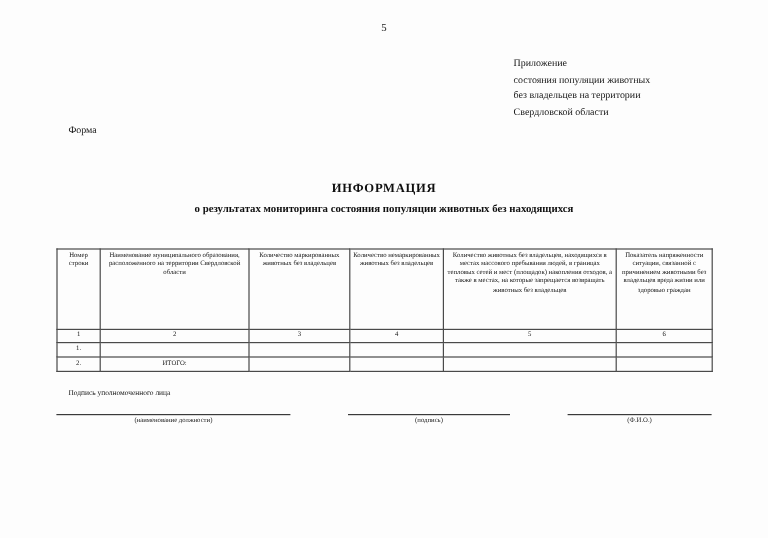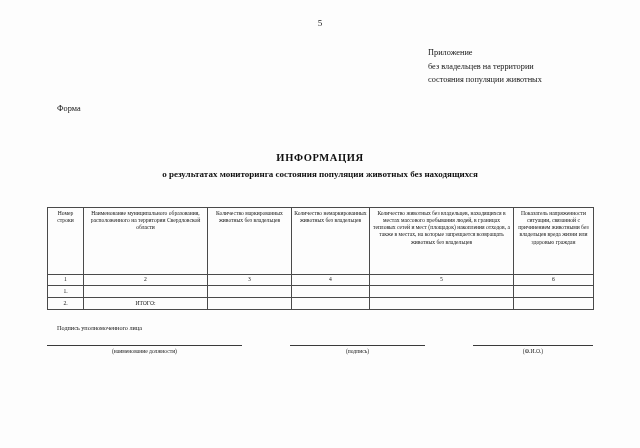--- a/index.html
+++ b/index.html
@@ -145,22 +145,23 @@
 </style>
 </head>
 <body>
 
 <div class="page">
 
   <div class="page-number">5</div>
 
   <div class="appendix-block">
     <div>Приложение</div>
+    <div>состояния популяции животных</div>
     <div>без владельцев на территории</div>
-    <div>состояния популяции животных</div>
+    <div>Свердловской области</div>
   </div>
 
   <div class="form-label">Форма</div>
 
   <div class="title-block">
     <div class="title-main">ИНФОРМАЦИЯ</div>
     <div class="title-sub">
       <div>о результатах мониторинга состояния популяции животных без находящихся</div>
     </div>
   </div>

